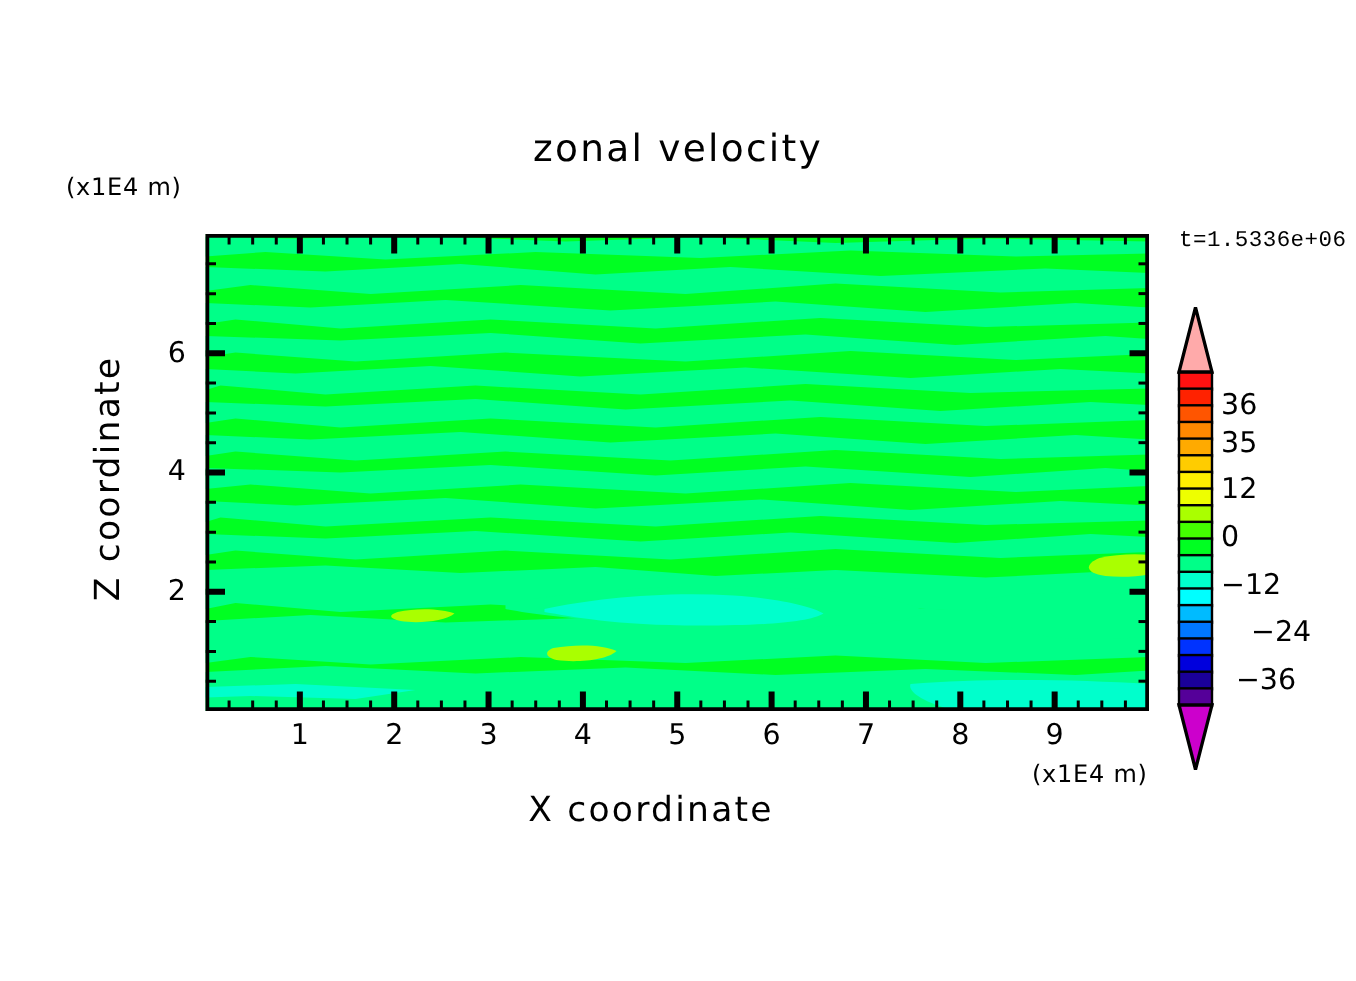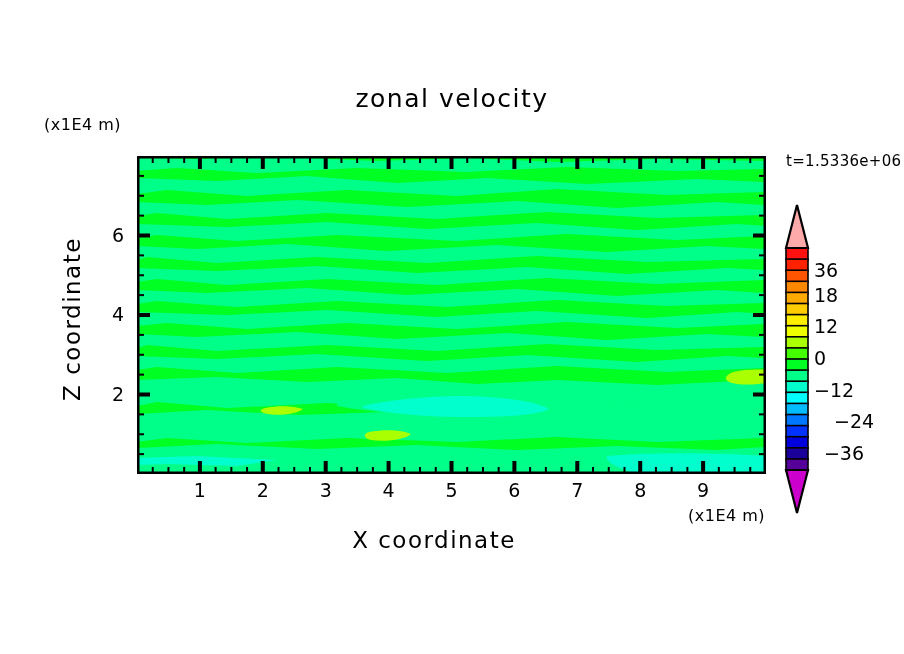--- a/index.html
+++ b/index.html
@@ -43,20 +43,21 @@
     left: 688px;
     top: 506px;
     font-size: 16px;
     letter-spacing: 0.5px;
   }
   #time-label {
     left: 786px;
     top: 152px;
     font-size: 15px;
     letter-spacing: 0.3px;
+    font-family: Liberation Mono, monospace;
   }
   #x-axis-title {
     left: 0;
     top: 527px;
     width: 868px;
     text-align: center;
     font-size: 23px;
     letter-spacing: 1.5px;
   }
   #y-axis-title {
@@ -313,21 +314,21 @@
         <rect x="8" y="233.7" width="22" height="11.7" fill="#0000dd" stroke="#000000" stroke-width="1.6"></rect>
         <rect x="8" y="244.79999999999998" width="22" height="11.7" fill="#1a0099" stroke="#000000" stroke-width="1.6"></rect>
         <rect x="8" y="255.9" width="22" height="11.7" fill="#550099" stroke="#000000" stroke-width="1.6"></rect>
         <path d="M8,45 L19,2 L30,45 Z" fill="#ffaaaa" stroke="#000000" stroke-width="2.2" stroke-linejoin="miter"></path>
         <path d="M8,267 L19,310 L30,267 Z" fill="#cc00cc" stroke="#000000" stroke-width="2.2" stroke-linejoin="miter"></path>
       </g>
   </svg>
 
   <div id="cbar-labels">
       <div class="txt cb-label" style="top: 271px;">36</div>
-      <div class="txt cb-label" style="top: 295.571px;">18</div>
+      <div class="txt cb-label" style="top: 295.571px;">35</div>
       <div class="txt cb-label" style="top: 327.286px;">12</div>
       <div class="txt cb-label" style="top: 359px;">0</div>
       <div class="txt cb-label" style="top: 390.714px;">−12</div>
       <div class="txt cb-label" style="top: 422.429px; margin-left: 20px;">−24</div>
       <div class="txt cb-label" style="top: 454.143px; text-align: center;">−36</div>
     </div>
 
 </div>
 
 </body></html>

